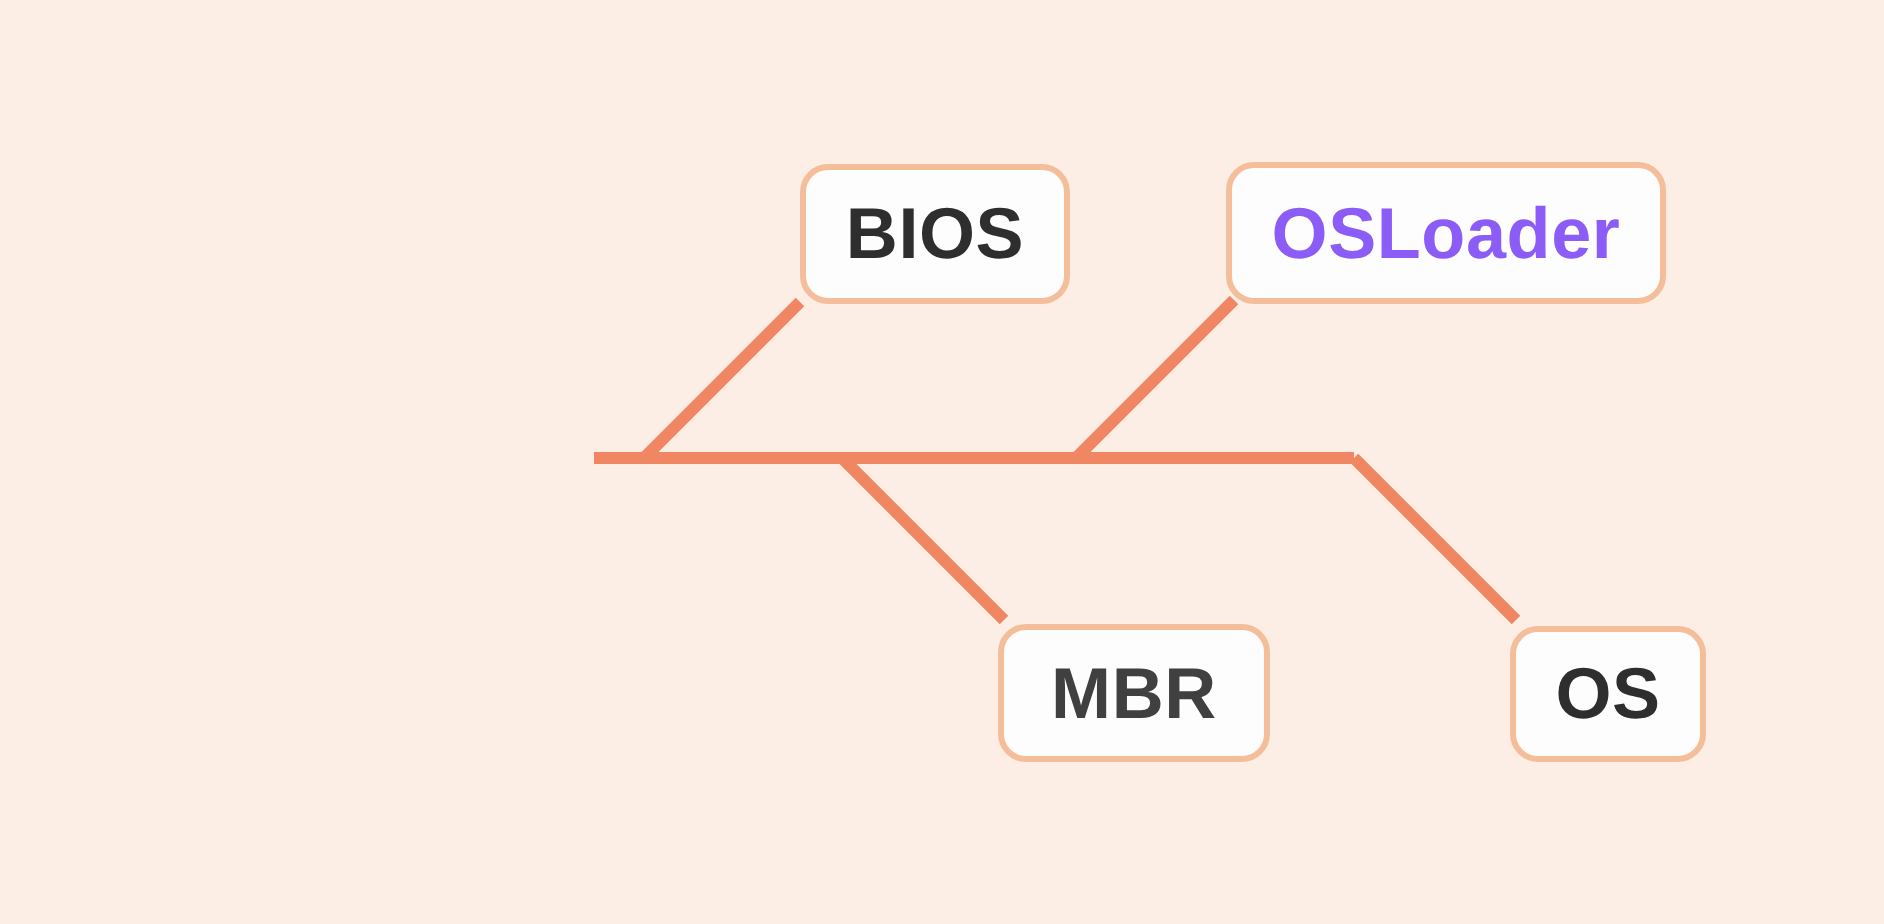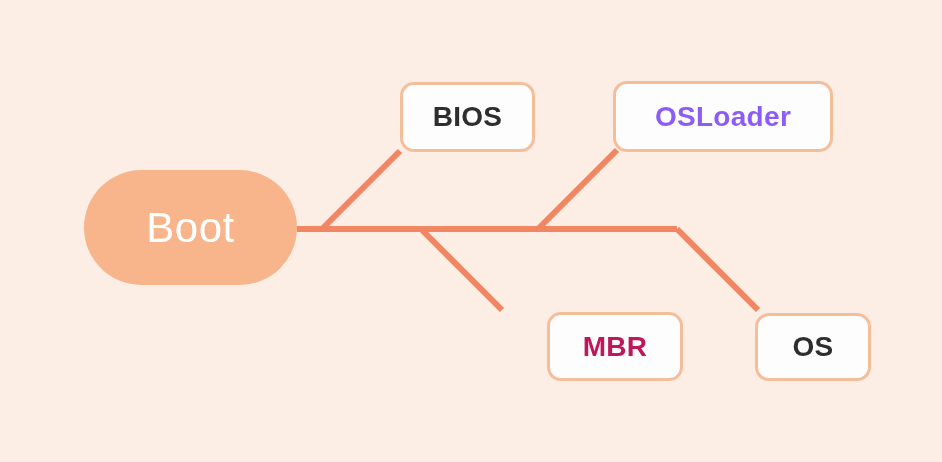--- a/index.html
+++ b/index.html
@@ -40,51 +40,48 @@
     color: #FFFFFF;
     font-size: 42px;
     font-weight: 400;
     letter-spacing: 0.5px;
   }
   .leaf-node {
     background: #FDFDFD;
     border: 3px solid #F5BE9B;
     border-radius: 14px;
     color: #2E2E2E;
-    font-size: 28px;
+    font-size: 36px;
     font-weight: bold;
     letter-spacing: 0.3px;
   }
 </style>
 </head>
 <body>
 
 <div id="canvas" style="background: rgb(253, 238, 229);">
 
   <svg id="wires" viewBox="0 0 942 462" xmlns="http://www.w3.org/2000/svg">
     <line id="spine" stroke="#F08662" stroke-width="6" stroke-linecap="butt" x1="297" y1="229" x2="677" y2="229"></line>
     <line id="branch-line-0" stroke="#F08662" stroke-width="6" stroke-linecap="butt" x1="322" y1="229" x2="400" y2="151"></line>
     <line id="branch-line-1" stroke="#F08662" stroke-width="6" stroke-linecap="butt" x1="538" y1="229" x2="617" y2="150"></line>
     <line id="branch-line-2" stroke="#F08662" stroke-width="6" stroke-linecap="butt" x1="421" y1="229" x2="502" y2="310"></line>
     <line id="branch-line-3" stroke="#F08662" stroke-width="6" stroke-linecap="butt" x1="677" y1="229" x2="758" y2="310"></line>
   </svg>
 
-  <div class="node root-node" id="root-node" style="left: 84px; top: 170px; width: 213px; height: 115px; background: rgb(248, 180, 138); color: rgb(255, 255, 255);">
-    <span>Boot</span>
-  </div>
 
   <div class="node leaf-node" id="leaf-0" style="left: 400px; top: 82px; width: 135px; height: 70px; background: rgb(253, 253, 253); border-color: rgb(245, 190, 155); color: rgb(46, 46, 46);">
     <span>BIOS</span>
   </div>
 
   <div class="node leaf-node" id="leaf-1" style="left: 613px; top: 81px; width: 220px; height: 71px; background: rgb(253, 253, 253); border-color: rgb(245, 190, 155); color: #8b5cf6;">
     <span>OSLoader</span>
   </div>
 
-  <div class="node leaf-node" id="leaf-2" style="left: 499px; top: 312px; width: 136px; height: 69px; background: rgb(253, 253, 253); border-color: rgb(245, 190, 155); color: #be185d; margin-left: 48px;">
+  <div class="node leaf-node" id="leaf-2" style="left: 499px; top: 312px; width: 136px; height: 69px; background: rgb(253, 253, 253); border-color: rgb(245, 190, 155); color: #404040;">
     <span>MBR</span>
   </div>
 
-  <div class="node leaf-node" id="leaf-3" style="left: 755px; top: 313px; width: 116px; height: 68px; background: rgb(253, 253, 253); border-color: rgb(245, 190, 155); color: rgb(46, 46, 46);">
+  <div class="node leaf-node" id="leaf-3" style="left: 755px; top: 313px; width: 98px; height: 68px; background: rgb(253, 253, 253); border-color: rgb(245, 190, 155); color: rgb(46, 46, 46);">
     <span>OS</span>
   </div>
 
 </div>
 
 </body></html>

